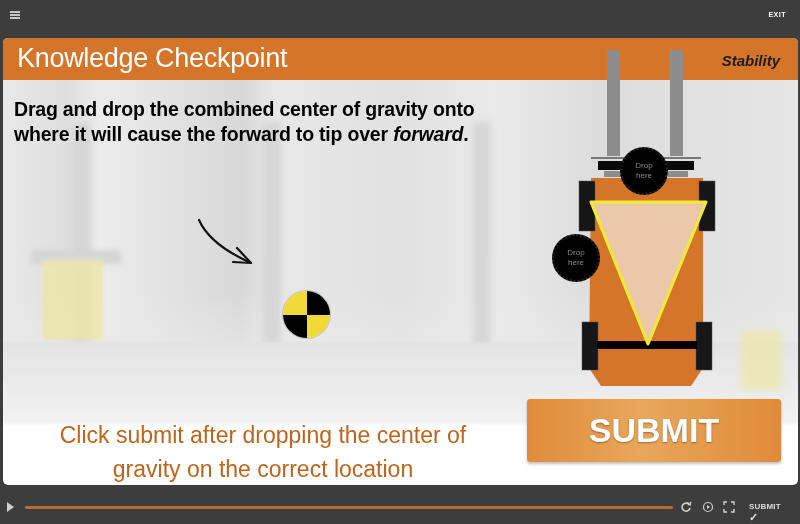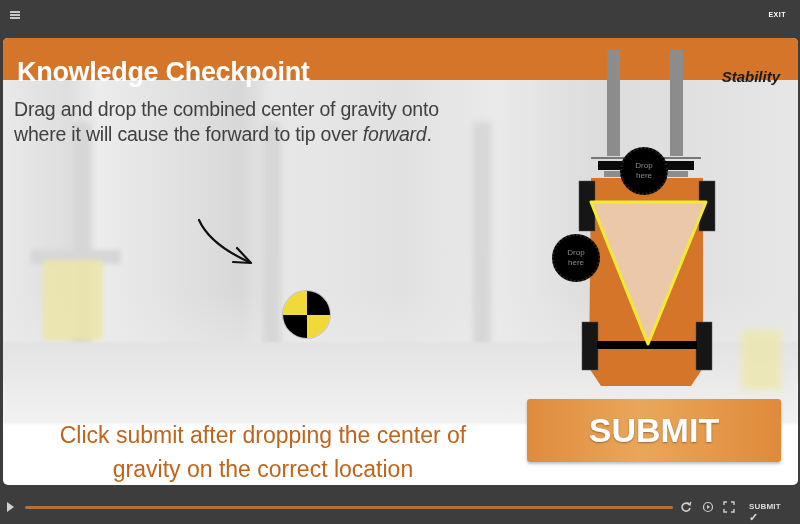--- a/index.html
+++ b/index.html
@@ -18,24 +18,24 @@
         linear-gradient(180deg, rgba(240,240,240,0.0) 0%, rgba(240,240,240,0.0) 70%, rgba(235,235,235,0.9) 100%),
         linear-gradient(90deg, #e9e9e9 0%, #dedede 8%, #ececec 12%, #d8d8d8 30%, #e8e8e8 34%, #e1e1e1 50%, #eaeaea 62%, #dcdcdc 75%, #e6e6e6 100%);
     }
     .door { position: absolute; left: 40px; top: 180px; width: 60px; height: 80px; background: #ede6a9; opacity: 0.85; filter: blur(2px); }
     .door-frame { position: absolute; left: 28px; top: 170px; width: 90px; height: 14px; background: #d6d6d6; filter: blur(2px); }
     .pillar { position: absolute; top: 42px; width: 18px; height: 260px; background: #d2d2d2; filter: blur(3px); opacity: 0.8; }
     .floor { position: absolute; left: 0; top: 262px; width: 795px; height: 82px; background: linear-gradient(180deg, #e3e3e3, #f2f2f2); filter: blur(1px); }
     .yellow-right { position: absolute; left: 738px; top: 250px; width: 40px; height: 60px; background: #ede7ad; filter: blur(3px); opacity: 0.8; }
 
     .header { position: absolute; left: 0; top: 0; width: 795px; height: 42px; background: #d4752a; }
-    .title { position: absolute; left: 14px; top: 19px; color: #ffffff; font-size: 27px; font-weight: bold; letter-spacing: -0.3px; }
-    .topic { position: absolute; right: 18px; top: 14px; color: #1a1a1a; font-size: 15px; font-weight: bold; font-style: italic; margin-top: 16px; }
+    .title { position: absolute; left: 14px; top: 5px; color: #ffffff; font-size: 27px; font-weight: normal; letter-spacing: -0.3px; }
+    .topic { position: absolute; right: 18px; top: 14px; color: #1a1a1a; font-size: 15px; font-weight: bold; font-style: italic; }
 
-    .instructions { position: absolute; left: 11px; top: 59px; width: 560px; color: #404040; font-size: 19.5px; font-weight: normal; line-height: 25px; letter-spacing: -0.2px; }
+    .instructions { position: absolute; left: 11px; top: 59px; width: 560px; color: #000000; font-size: 19.5px; font-weight: bold; line-height: 25px; letter-spacing: -0.2px; }
     .instructions em { font-style: italic; text-align: center; }
 
     .arrow { position: absolute; left: 190px; top: 178px; width: 70px; height: 55px; }
 
     .cog-token { position: absolute; left: 280px; top: 253px; width: 47px; height: 47px; border-radius: 50%; overflow: hidden; cursor: grab; box-shadow: 0 0 0 1px rgba(0,0,0,0.15); }
     .cog-token div { position: absolute; width: 50%; height: 50%; }
 
     .forklift { position: absolute; left: 545px; top: 0; width: 180px; height: 350px; }
 
     .drop-zone { position: absolute; width: 48px; height: 48px; border-radius: 50%; background: #000000; border: 2px dotted #222; color: #8a8a8a; font-size: 8px; text-align: center; line-height: 10px; display: flex; align-items: center; justify-content: center; cursor: pointer; }

